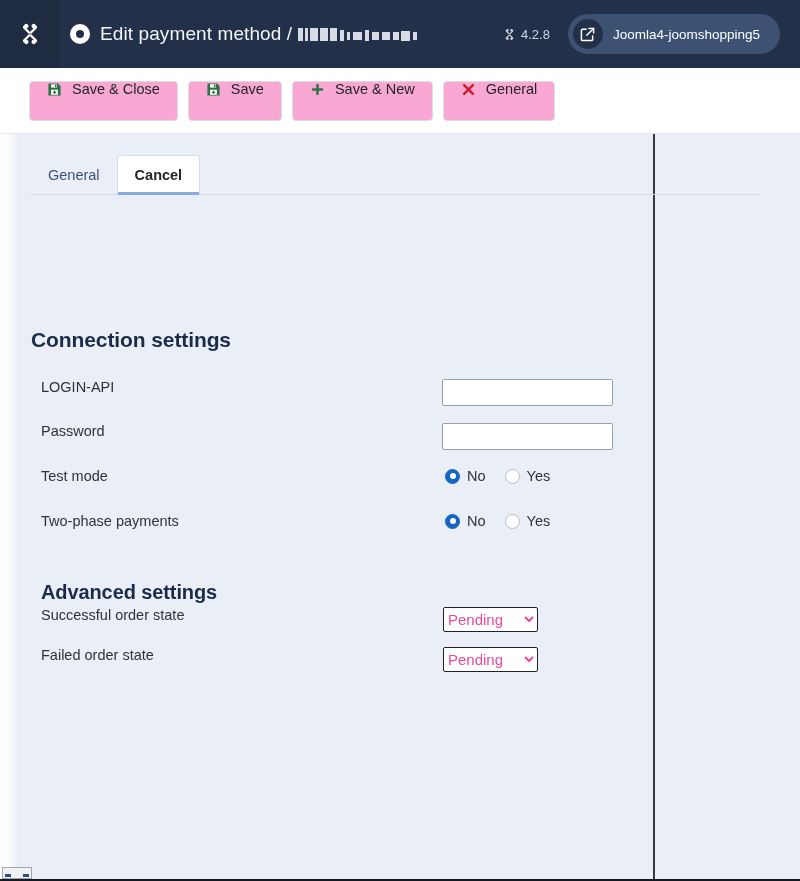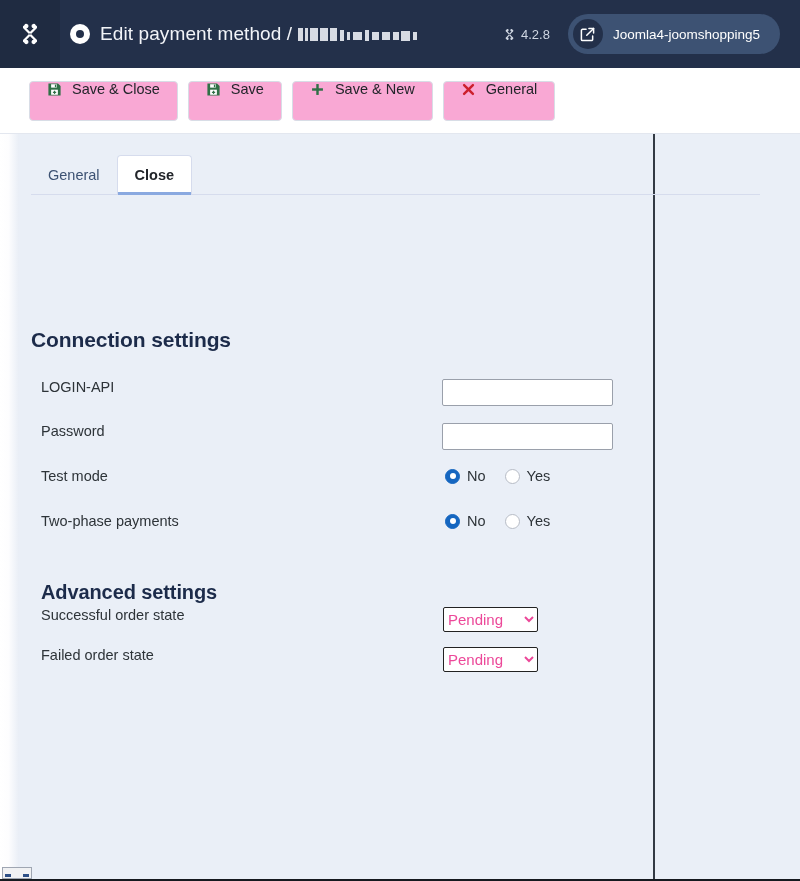--- a/index.html
+++ b/index.html
@@ -406,21 +406,21 @@
 
   <div class="content">
 
     <div class="left-gutter"></div>
 
     <div class="tabs">
       <button class="tab">
         <span>General</span>
       </button>
       <button class="tab active">
-        <span>Close</span>
+        <span>Cancel</span>
       </button>
     </div>
 
     <div class="section-title" id="sec-connection">Connection settings</div>
 
     <div class="field-row" style="top:245px;">
       <div class="field-label">LOGIN-API</div>
       <div class="field-ctl">
         <input class="txt-input" type="text" value="" style="">
       </div>

